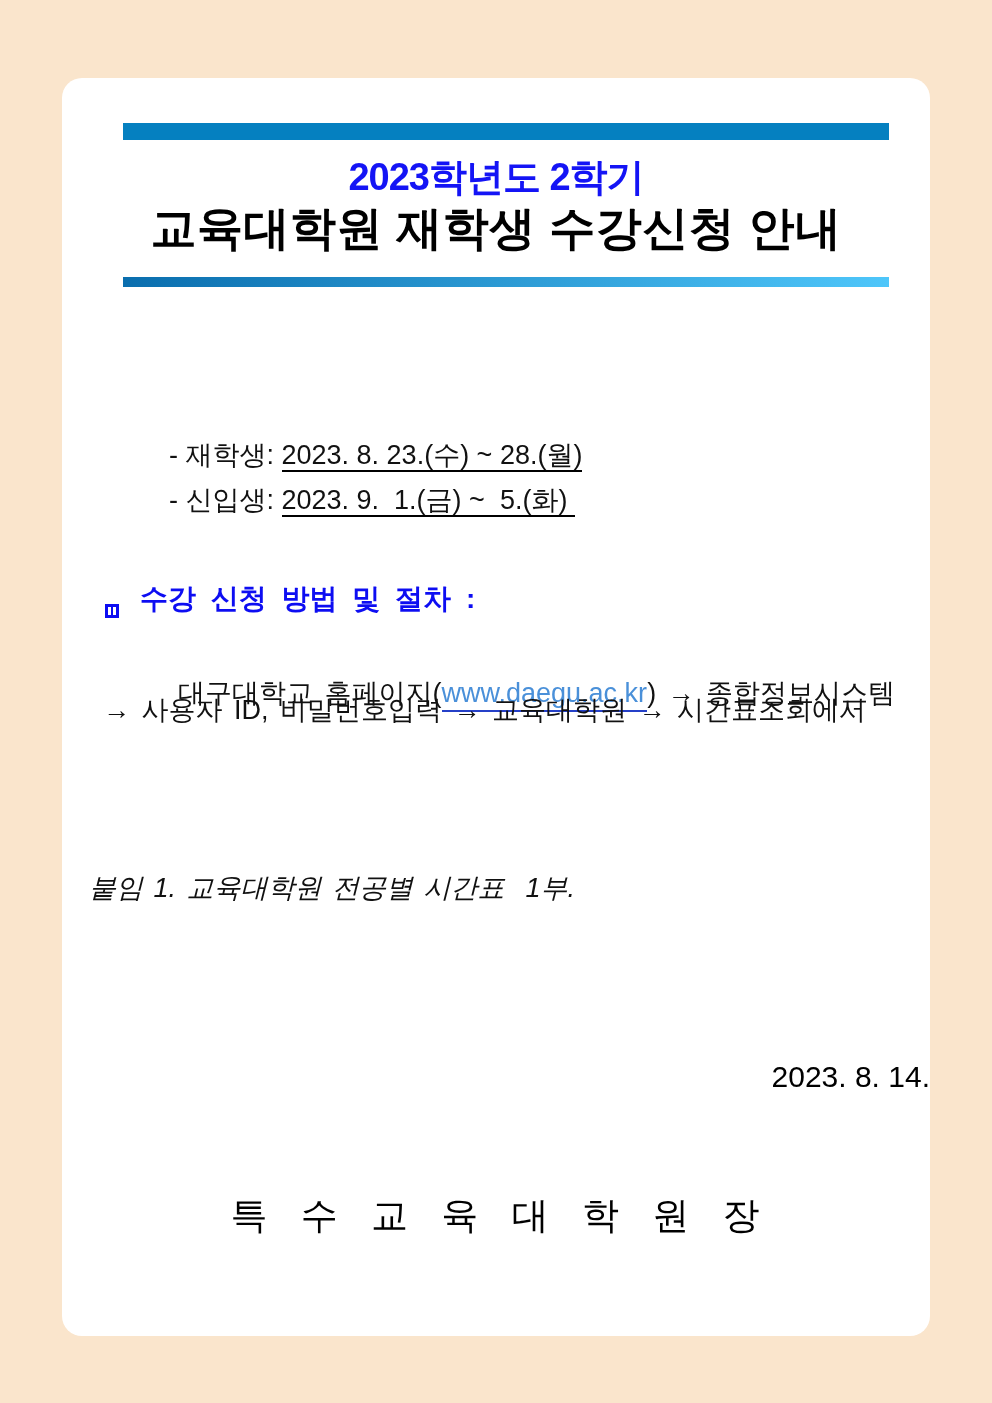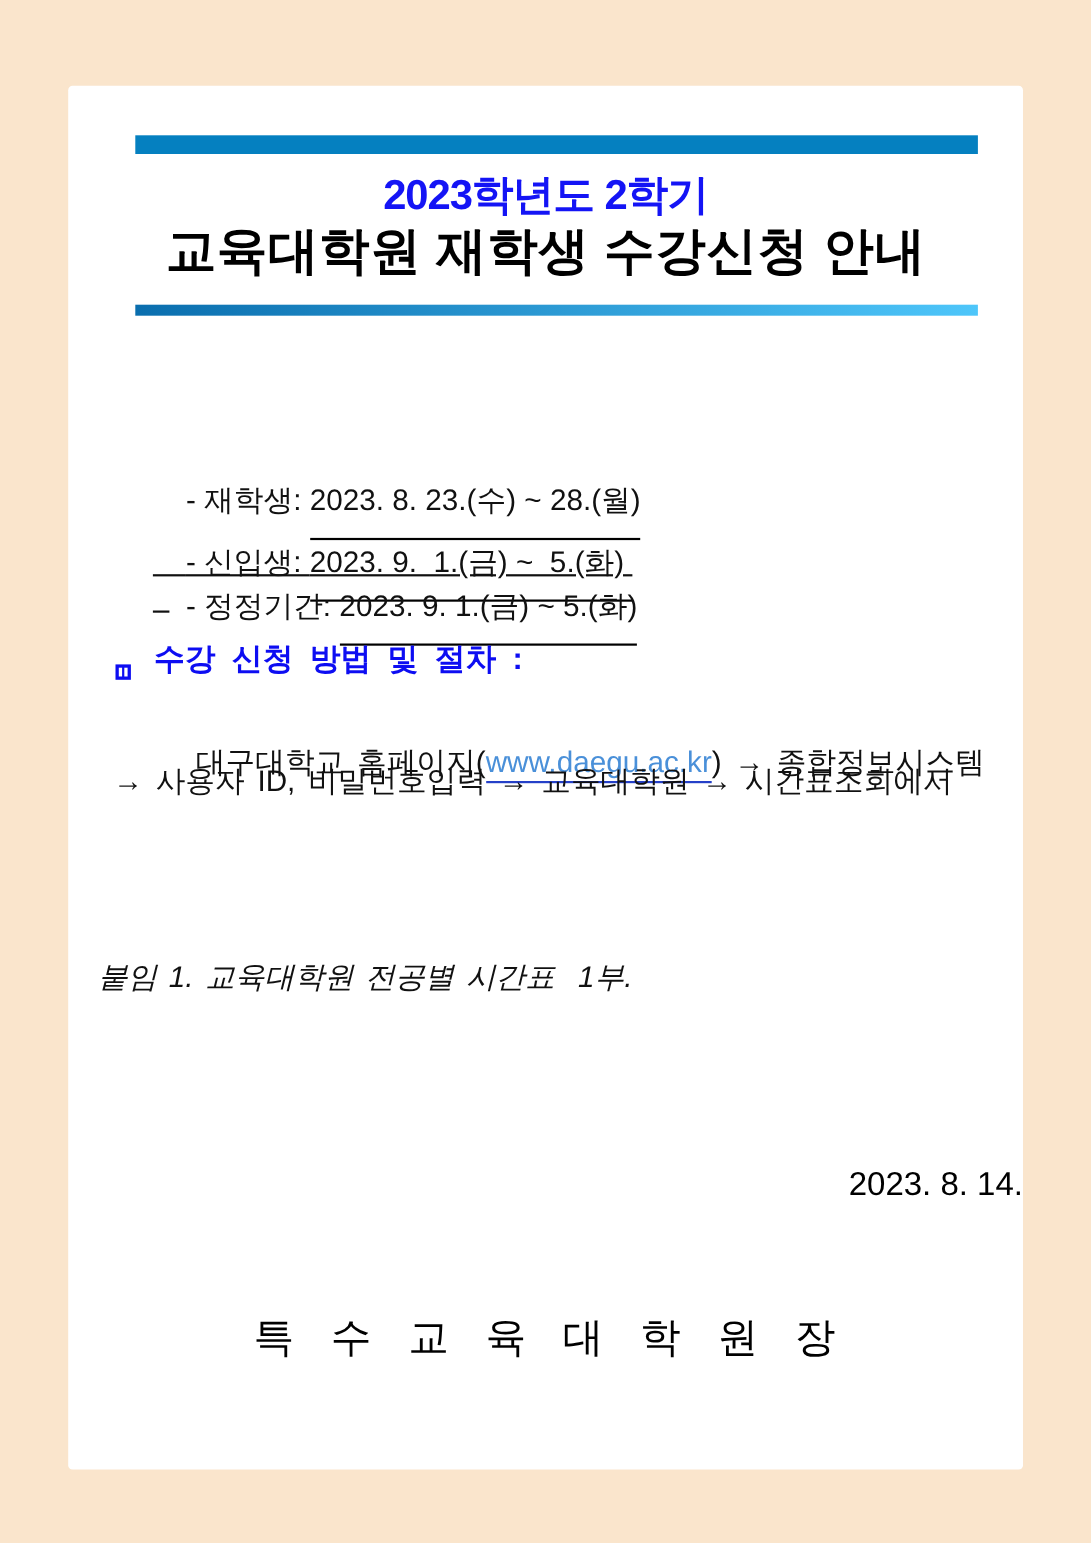--- a/index.html
+++ b/index.html
@@ -17,21 +17,21 @@
   *{box-sizing:border-box;}
   html,body{margin:0;padding:0;}
   body{
     width:992px;height:1403px;position:relative;overflow:hidden;
     background:var(--page-background);
     font-family:"Liberation Sans","DejaVu Sans",sans-serif;
     color:var(--body-text);
   }
   .card{
     position:absolute;left:62px;top:78px;width:868px;height:1258px;
-    background:var(--card-background);border-radius:4px;
+    background:var(--card-background);border-radius:20px;
   }
   .top-bar{
     position:absolute;left:61px;top:45px;width:766px;height:17px;
     background:var(--top-bar);
   }
   .term-title{
     position:absolute;left:0;right:0;top:74px;text-align:center;
     font-size:38px;font-weight:bold;color:var(--title-blue);
     letter-spacing:-1px;white-space:pre-wrap;
   }
@@ -55,23 +55,23 @@
     width:14px;height:14px;border:3px solid var(--accent-blue);
     display:inline-flex;align-items:center;justify-content:center;
     padding:3px;flex:0 0 auto;
   }
   .bullet-inner{width:12px;height:12px;background:var(--accent-blue);}
   .list-item{
     position:absolute;left:77px;font-size:27px;color:var(--body-text);
     white-space:pre-wrap;
   }
   .i1{top:328px;}
-  .i2{top:384px;text-decoration:underline;}
+  .i2{top:373px;}
   .i3{top:424px;}
-  .u{border-bottom:2px solid #000;padding-bottom:19px;white-space:pre-wrap;}
+  .u{border-bottom:2px solid #000;padding-bottom:0;white-space:pre-wrap;}
   .body-line{
     position:absolute;font-size:27px;color:var(--body-text);
     white-space:pre-wrap;word-spacing:4px;
   }
   .l1{left:70px;top:566px;}
   .l2{left:41px;top:614px;}
   .l3{left:110px;top:661px;}
   .url{
     color:var(--url-text);text-decoration:none;
     border-bottom:2px solid var(--url-underline);padding-bottom:2px;
@@ -107,23 +107,20 @@
 
 
   <div class="list-item i1">
     <span>- 재학생: </span><span class="u">2023. 8. 23.(수) ~ 28.(월)</span>
   </div>
 
   <div class="list-item i2">
     <span>- 신입생: </span><span class="u">2023. 9.  1.(금) ~  5.(화)&nbsp;</span>
   </div>
 
-  <div class="list-item i3">
-    <span>- 정정기간: </span><span class="u">2023. 9. 1.(금) ~ 5.(화)</span>
-  </div>
 
   <div class="section-heading sec2">
     <span class="bullet">
       <span class="bullet-inner"></span>
     </span>
     <span class="heading-text">수강 신청 방법 및 절차 :</span>
   </div>
 
   <div class="body-line l1">
     <span>대구대학교 홈페이지(</span><a class="url">www.daegu.ac.kr</a><span>) → 종합정보시스템</span>

